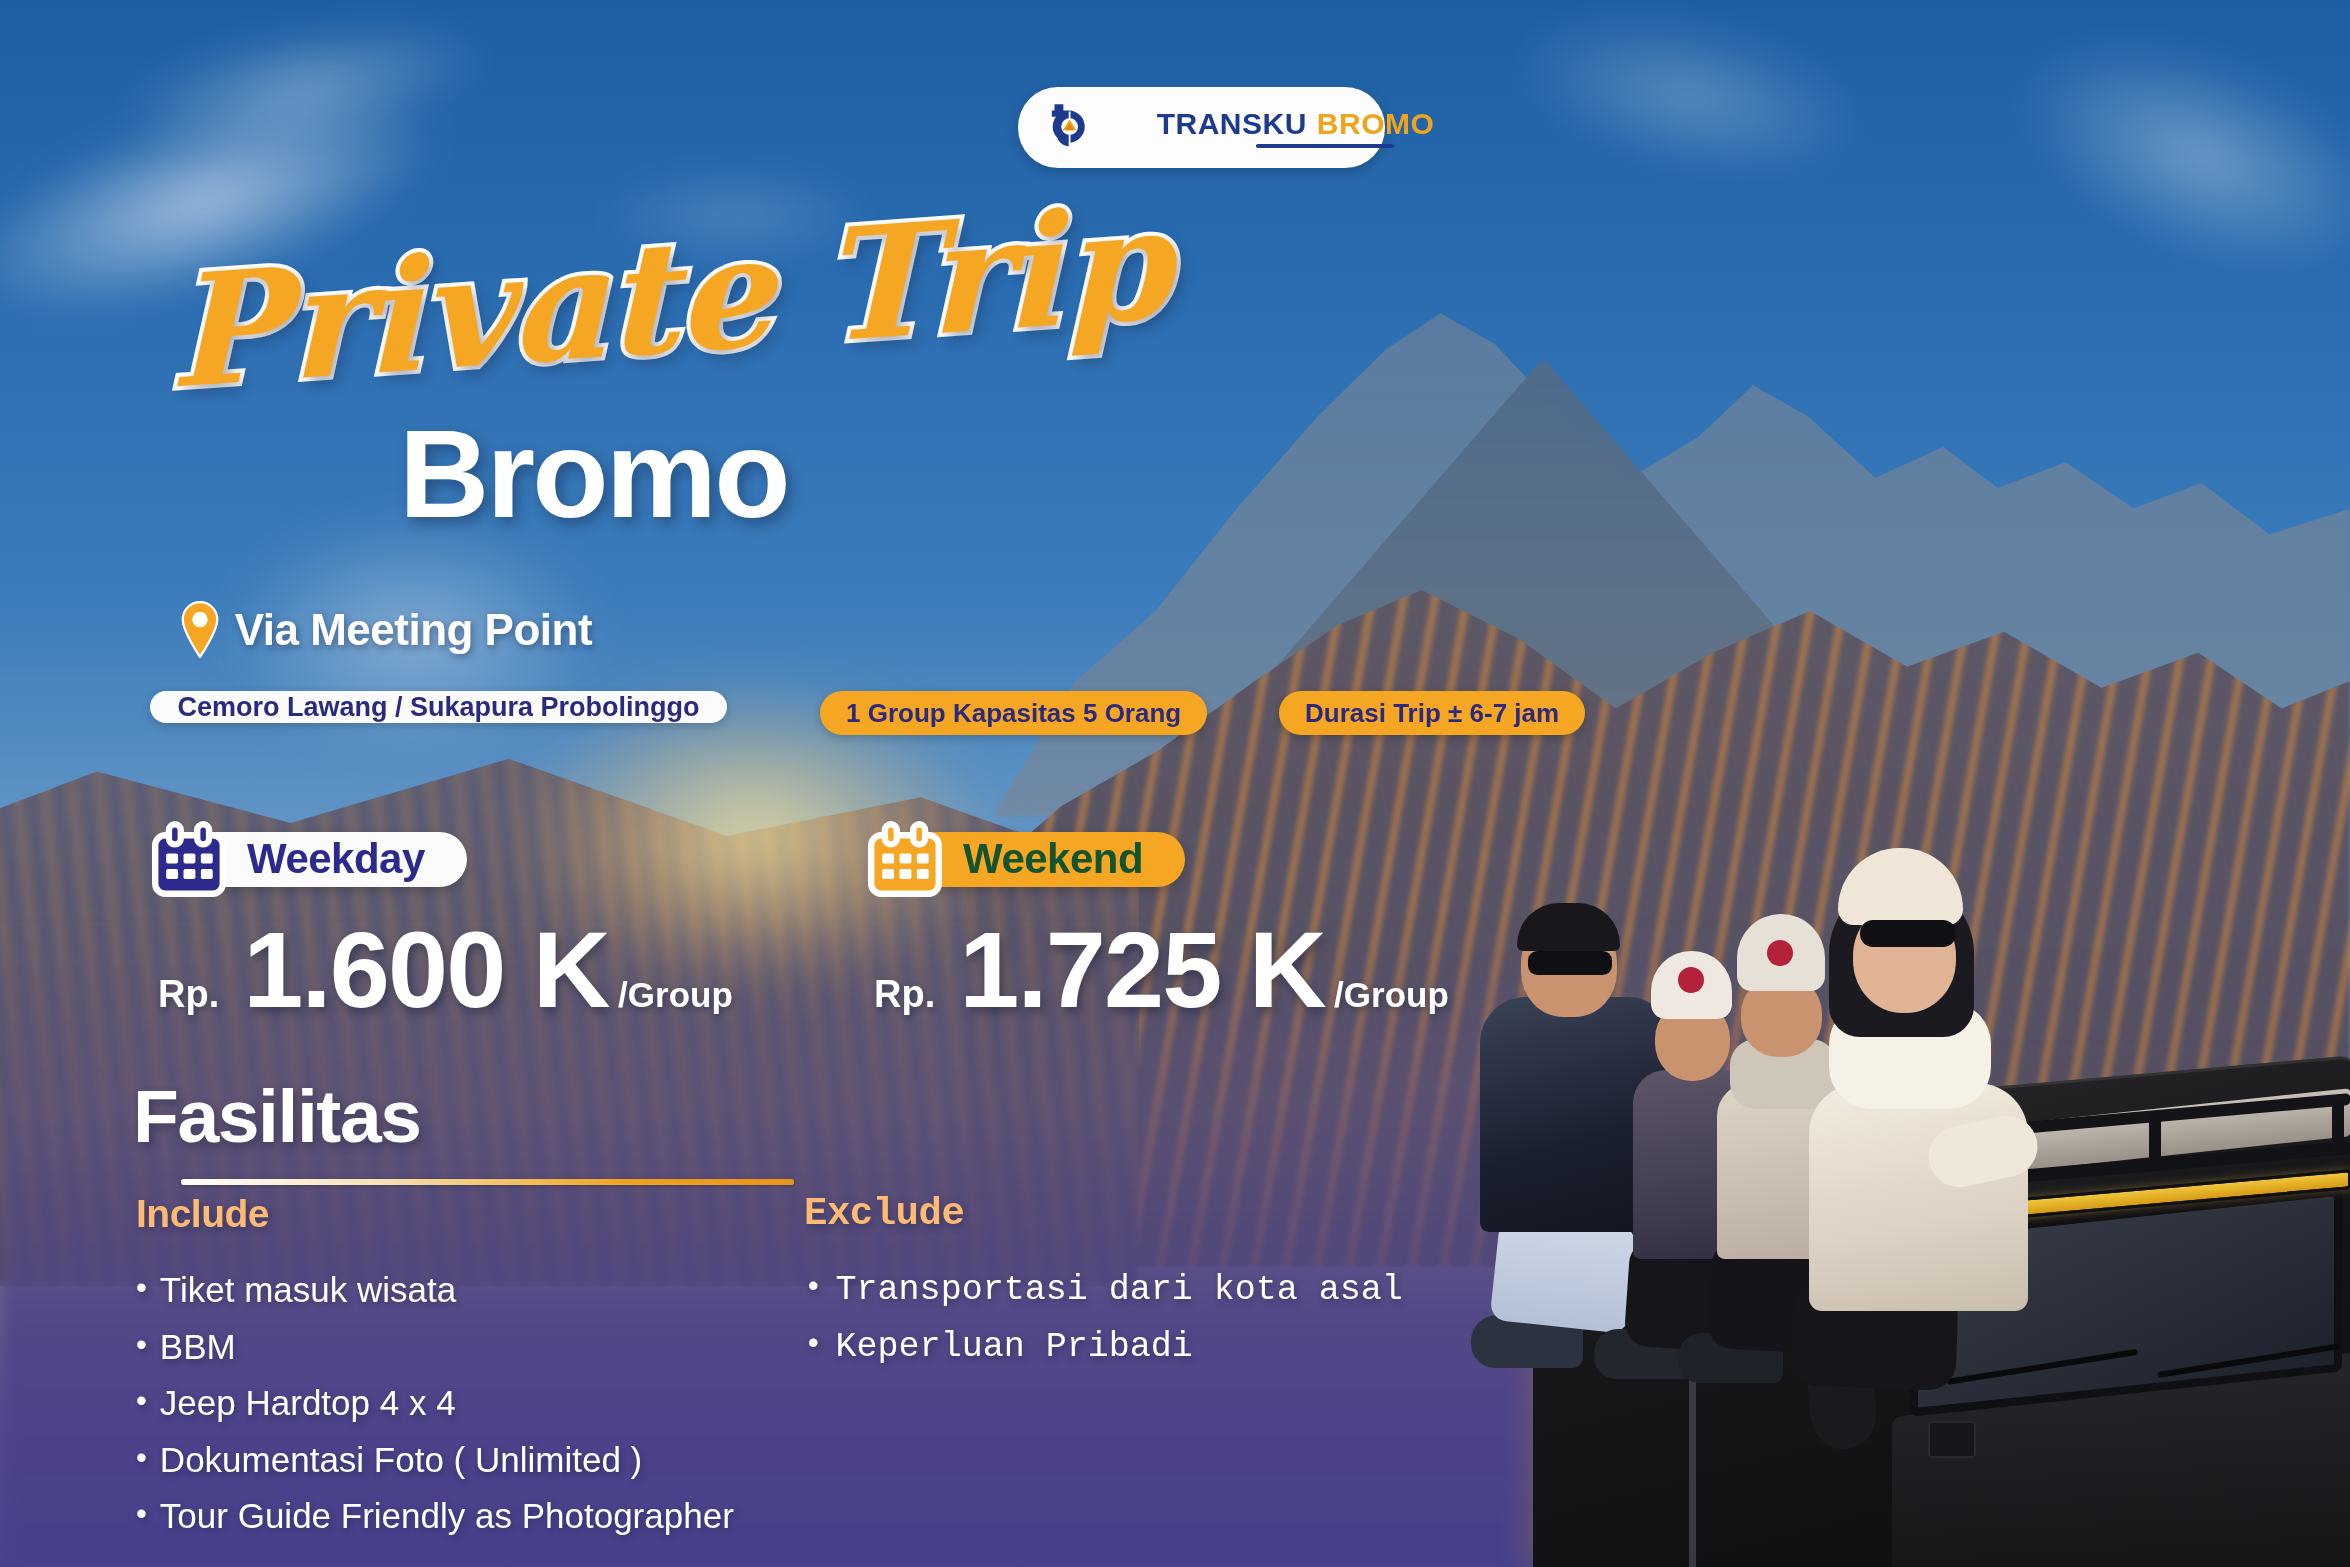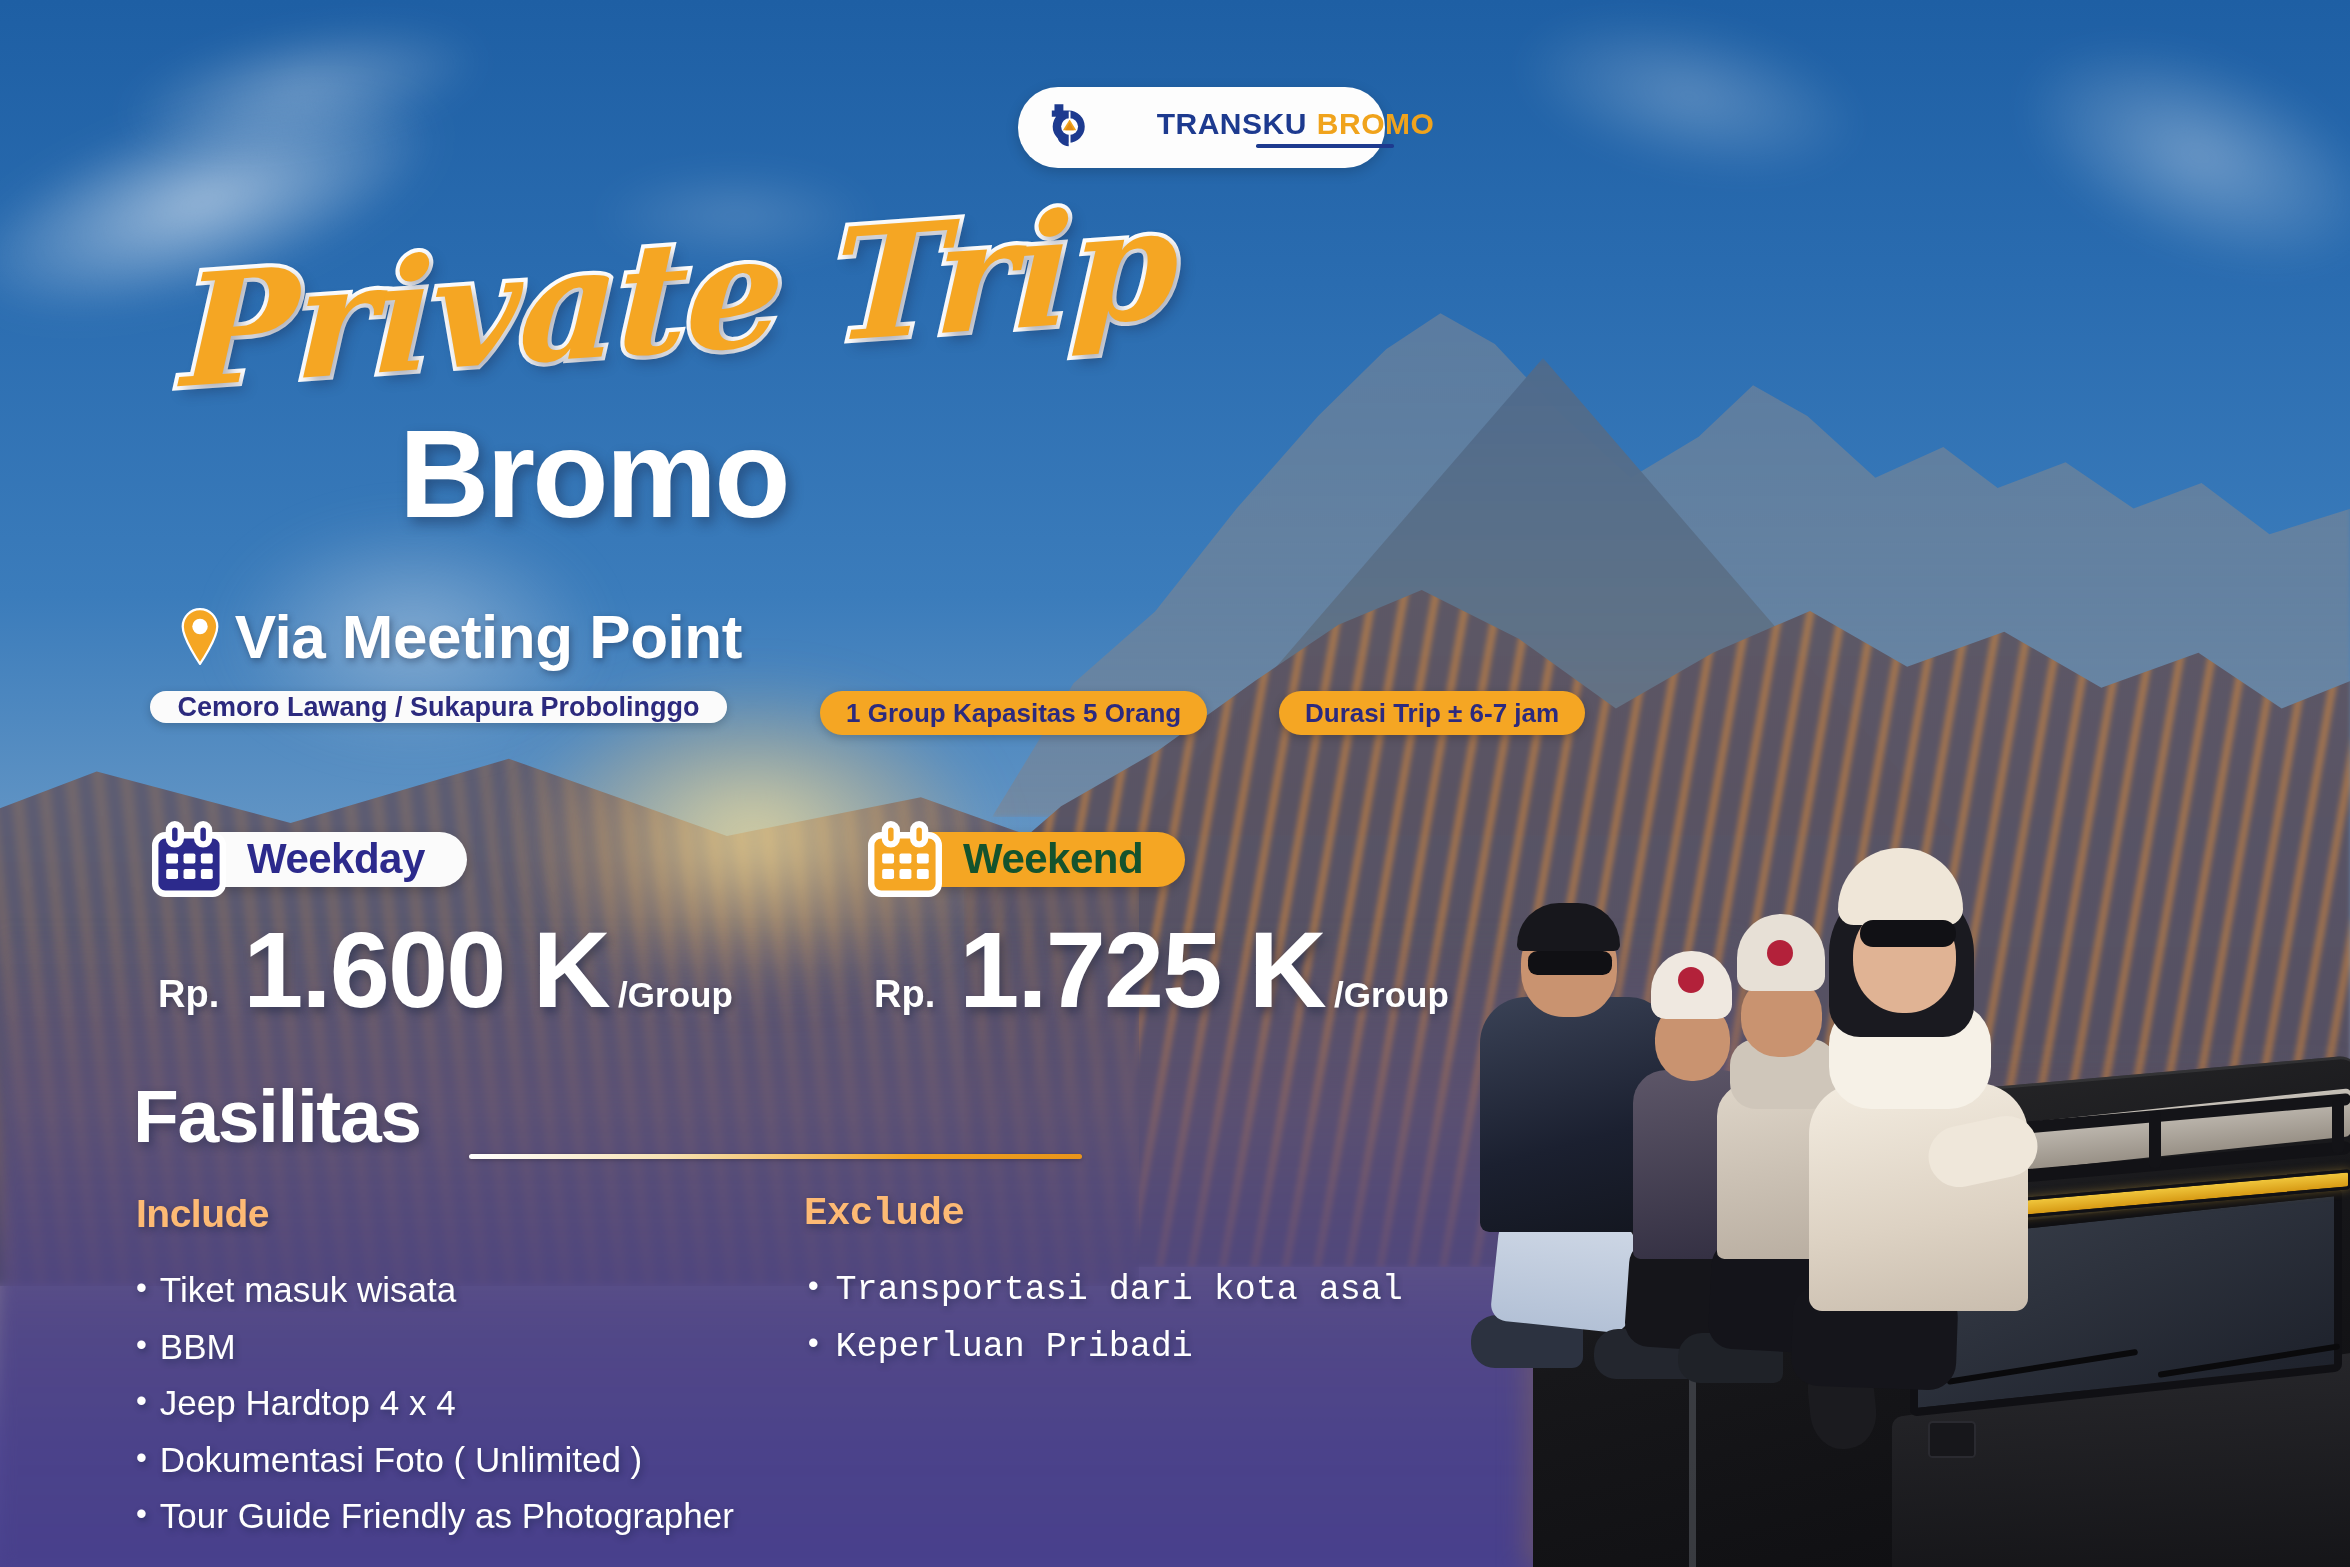--- a/index.html
+++ b/index.html
@@ -134,21 +134,21 @@
     position:absolute; left:399px; top:411px;
     font-size:125px; font-weight:bold; color:#ffffff;
     letter-spacing:-2.8px; line-height:1;
     text-shadow:4.6px 6.4px 13px rgba(20,30,60,.4);
   }
 
   
   .vmp { position:absolute; left:180px; top:601px; display:flex; align-items:center; gap:14.7px; }
   .pin { width:40px; height:57px; flex:0 0 40px; }
   .vmp-text {
-    font-size:62px; font-weight:bold; color:#ffffff;
+    font-size:44px; font-weight:bold; color:#ffffff;
     text-shadow:1.8px 2.8px 7.3px rgba(20,30,60,.42);
     letter-spacing:-0.5px;
   }
 
   
   .badge-white {
     position:absolute; left:150px; top:691px; height:32px;
     background:#fbfbfb; border-radius:22px;
     display:flex; align-items:center; padding:0 27.5px;
     font-size:27px; font-weight:bold; color:#2c2a7e;
@@ -184,21 +184,21 @@
 
   .pb-price { display:flex; align-items:baseline; margin-top:14.7px; padding-left:11px; }
   .rp { font-size:38px; font-weight:bold; color:#fff; text-shadow:1.8px 2.8px 6.4px rgba(20,30,60,.45); }
   .amount {
     font-size:108px; font-weight:bold; color:#fff; letter-spacing:-1.8px; margin-left:24px;
     text-shadow:2.8px 4.6px 10px rgba(20,30,60,.45); line-height:1;
   }
   .per { font-size:35px; font-weight:bold; color:#fff; margin-left:9.2px; text-shadow:1.8px 2.8px 6.4px rgba(20,30,60,.45); }
 
   
-  .fas-head { position:absolute; left:133px; top:1073px; display:flex; align-items:flex-end; }
+  .fas-head { position:absolute; left:133px; top:1073px; display:flex; align-items:flex-start;flex-direction:column; }
   .fas-title {
     font-size:75px; font-weight:bold; color:#fff; letter-spacing:-1.4px;
     text-shadow:2.8px 3.7px 9.2px rgba(20,30,60,.4);
   }
   .fas-rule {
     width:613px; height:5.5px; margin-left:48px; margin-top:20px; border-radius:2.8px;
     background:linear-gradient(90deg, #ffffff 0%, #f6e2b4 32%, #f0a321 72%, #e8941a 100%);
     box-shadow:0 0.9px 4.6px rgba(0,0,0,.25);
   }
 

